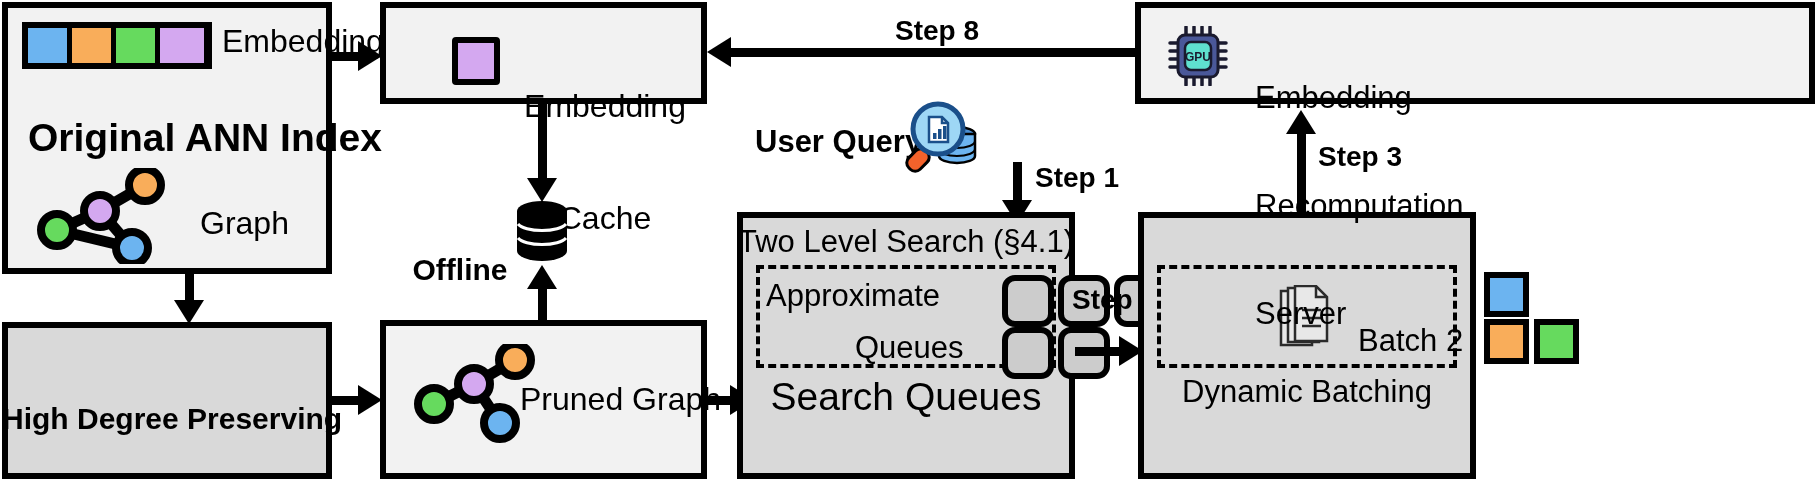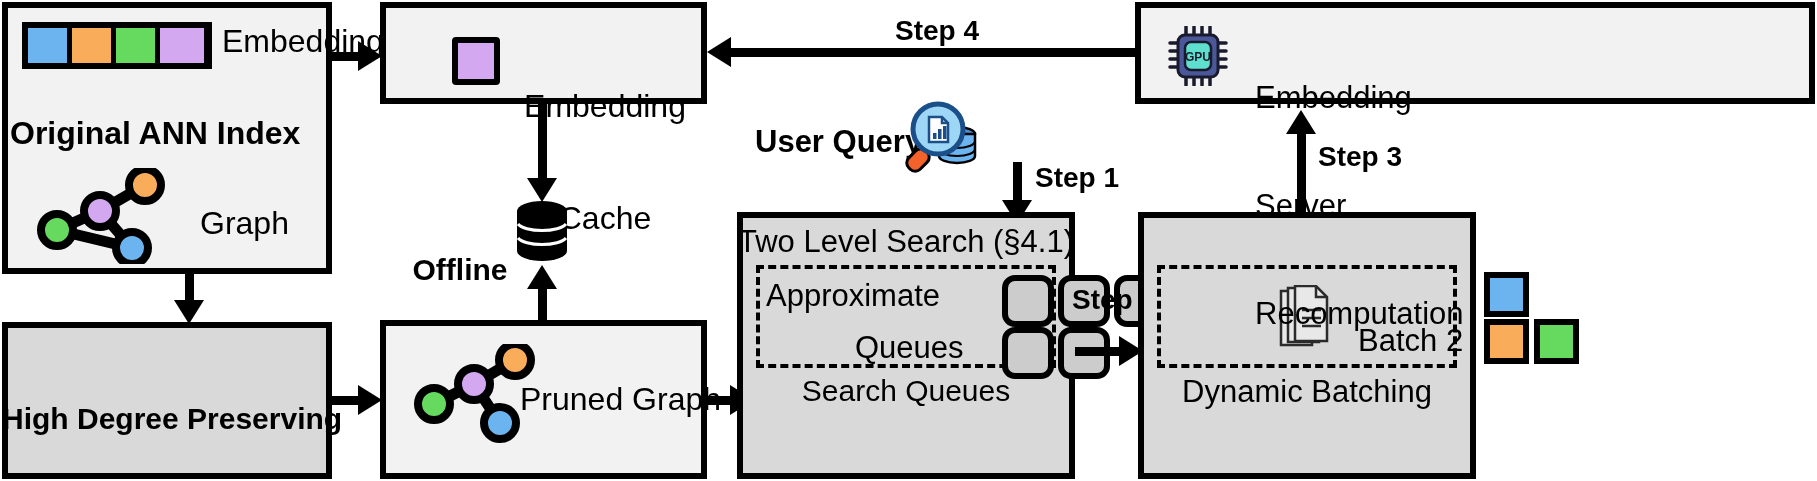--- a/index.html
+++ b/index.html
@@ -81,21 +81,21 @@
 
   <div class="strip" style="left:22px; top:22px; width:190px; height:47px;">
     <div class="cell" style="background:#6cb4f0;"></div>
     <div class="cell" style="background:#f9ad5a;"></div>
     <div class="cell" style="background:#66da5e;"></div>
     <div class="cell" style="background:#d4a8f0;"></div>
   </div>
 
   <div class="lbl" style="left:222px; top:23px; font-size:32px;">Embedding</div>
 
-  <div class="lbl bold" style="left:10px; top:115px; font-size:32px;">Original ANN Index</div>
+  <div class="lbl bold" style="left:28px; top:115px; font-size:39px;">Original ANN Index</div>
 
   <div class="svgwrap" style="left:35px; top:168px; width:135px; height:96px;">
     <svg width="135" height="96" viewBox="0 0 135 96">
       <g stroke="#000" stroke-width="11" stroke-linecap="round">
         <line x1="22" y1="62" x2="65" y2="43"></line>
         <line x1="65" y1="43" x2="110" y2="17"></line>
         <line x1="22" y1="62" x2="97" y2="80"></line>
         <line x1="65" y1="43" x2="97" y2="80"></line>
       </g>
       <circle cx="110" cy="17" r="16" fill="#f9ad5a" stroke="#000" stroke-width="8"></circle>
@@ -208,21 +208,21 @@
     <span class="qslot"></span>
     <span class="qslot"></span>
   </div>
 
   <div class="lbl" style="left:855px; top:330px; font-size:31px;">Queues</div>
   <div class="qrow" style="left:1002px; top:327px;">
     <span class="qslot"></span>
     <span class="qslot"></span>
   </div>
 
-  <div class="lbl center" style="left:737px; top:374px; width:338px; font-size:30px;">Search Queues</div>
+  <div class="lbl center" style="left:737px; top:374px; width:338px; font-size:39px;">Search Queues</div>
 
   <div class="shaft" style="left:1075px; top:347px; width:52px; height:9px;"></div>
   <div class="tri tri-r" style="left:1119px; top:336px;"></div>
   <div class="lbl bold" style="left:1072px; top:284px; font-size:28px;">Step 2</div>
 
   <div class="box shaded" style="left:1138px; top:212px; width:338px; height:267px;"></div>
 
   <div class="dashed" style="left:1157px; top:265px; width:300px; height:103px;"></div>
 
   <div class="svgwrap" style="left:1278px; top:285px; width:56px; height:66px;">
@@ -274,21 +274,21 @@
         <line x1="49" y1="33" x2="58" y2="33"></line>
           <line x1="49" y1="41" x2="58" y2="41"></line>
       </g>
       <rect x="10" y="9" width="40" height="42" rx="7" fill="#4a5899" stroke="#1a1a2e" stroke-width="3"></rect>
       <rect x="17" y="16" width="26" height="28" rx="6" fill="#5fe0cf" stroke="#1a1a2e" stroke-width="2.5"></rect>
       <text x="30" y="35" font-family="'Liberation Sans', sans-serif" font-size="12" font-weight="bold" fill="#1a1a2e" text-anchor="middle">GPU</text>
     </svg>
   </div>
   <div class="lbl" style="left:1255px; top:8px; font-size:31px;">
     <div>Embedding</div>
+    <div>Recomputation</div>
     <div>Server</div>
-    <div>Recomputation</div>
   </div>
 
   <div class="shaft" style="left:730px; top:48px; width:405px; height:9px;"></div>
   <div class="tri tri-l" style="left:707px; top:37px;"></div>
-  <div class="lbl bold" style="left:895px; top:15px; font-size:28px;">Step 4</div>
+  <div class="lbl bold" style="left:895px; top:15px; font-size:28px;">Step 8</div>
 
 </div>
 
 </body></html>

